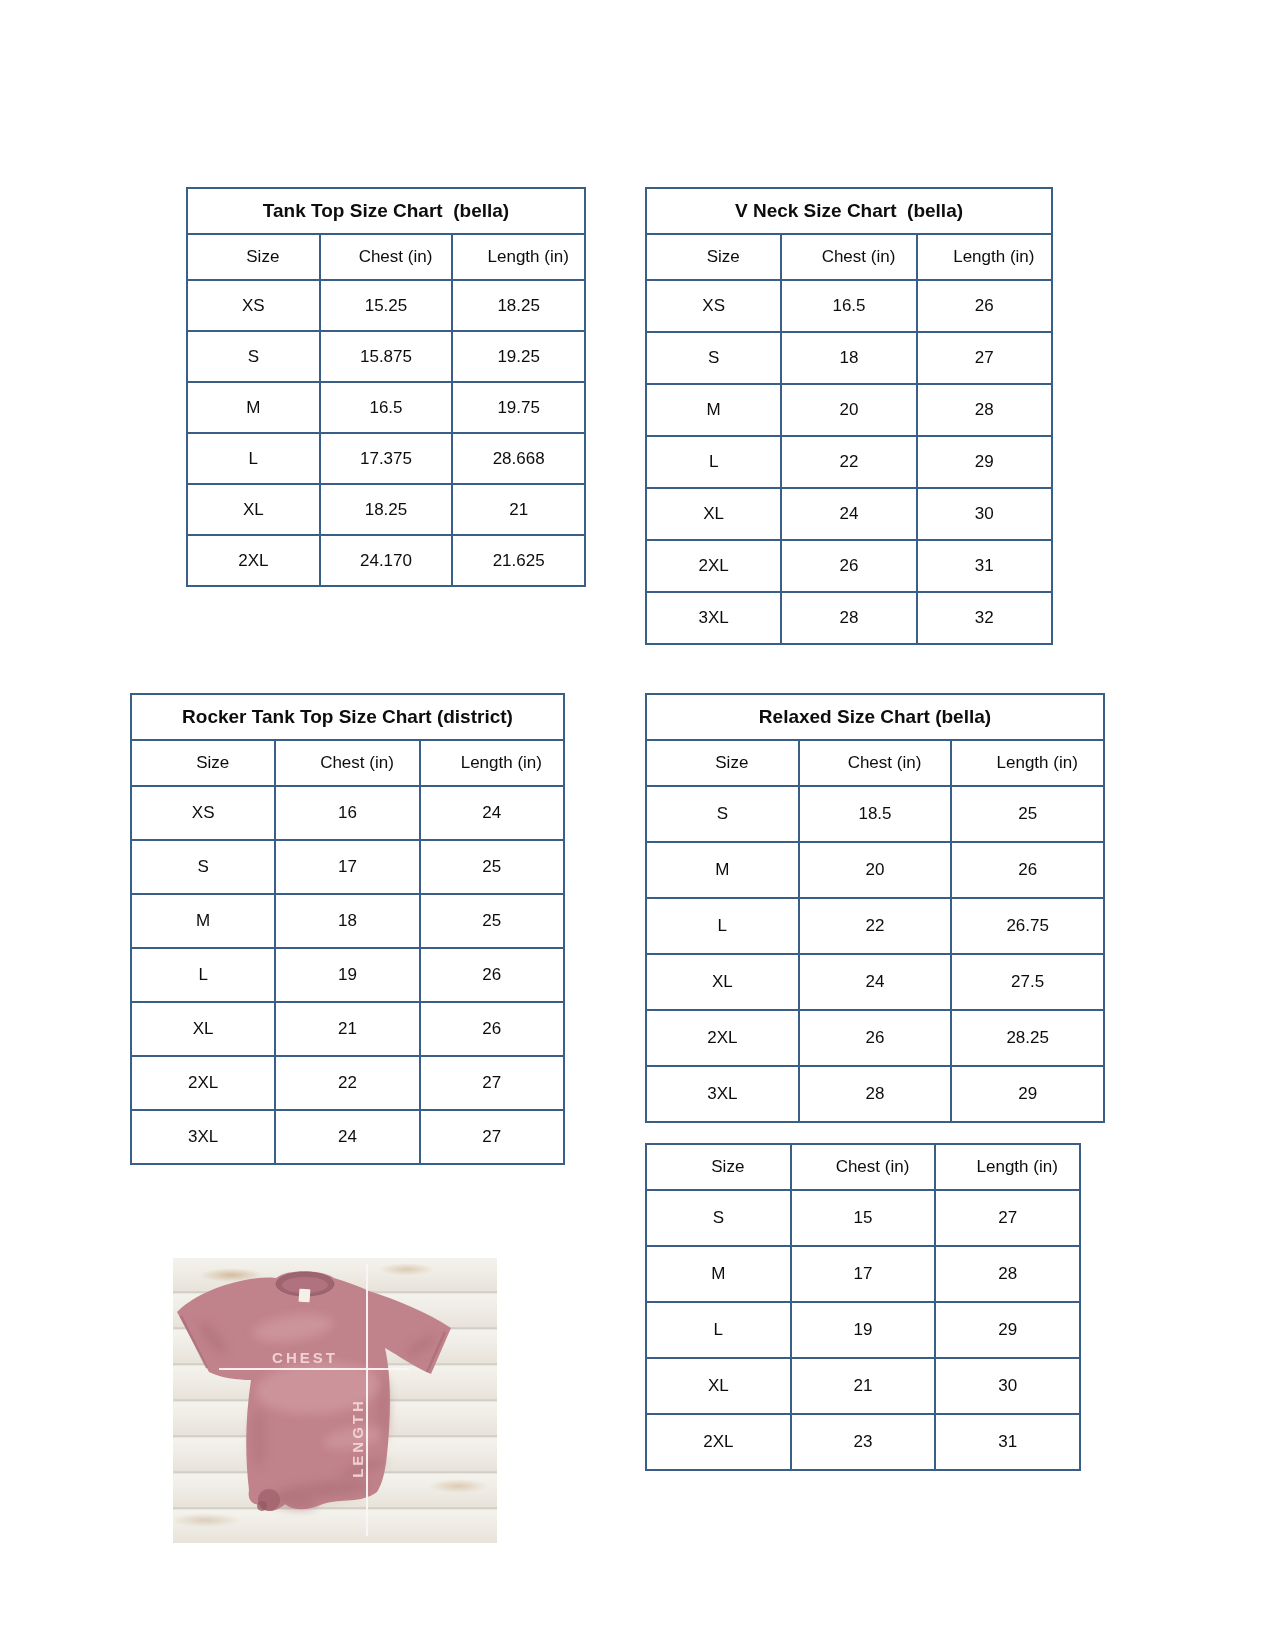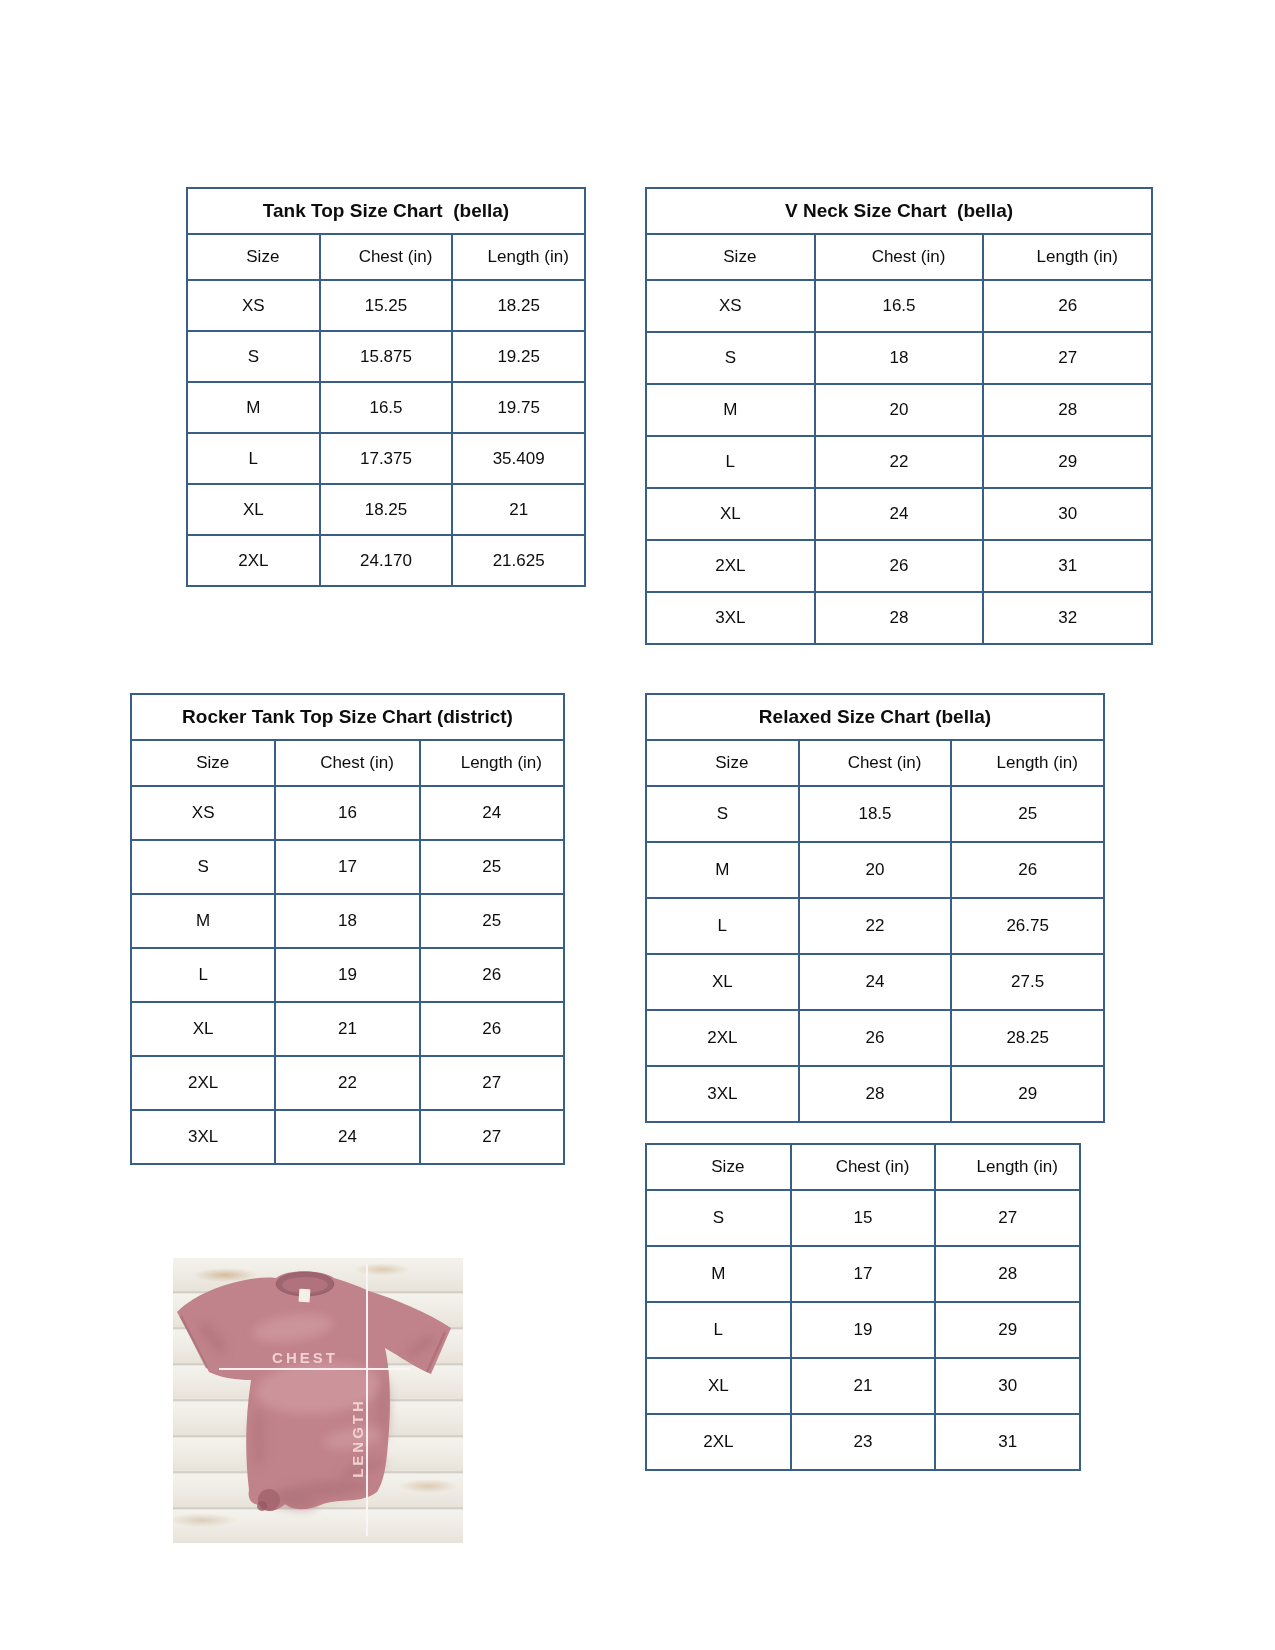--- a/index.html
+++ b/index.html
@@ -35,30 +35,30 @@
     white-space:pre-wrap;
   }
   tr.header-row td { height:44px;padding-left:19px; }
   .t1 tr.data-row td { height:49px; }
   .t2 tr.data-row td { height:50px; }
   .t3 tr.data-row td { height:52px; }
   .t4 tr.data-row td { height:54px; }
   .t5 tr.data-row td { height:54px; }
 
   #table-1 { left:138px; top:187px;  width:400px;margin-left:48px; }
-  #table-2 { left:645px; top:187px;  width:508px; }
+  #table-2 { left:645px; top:187px;  width:408px; }
   #table-3 { left:130px; top:693px;  width:435px;border-radius:31px; }
   #table-4 { left:645px; top:693px;  width:460px; }
   #table-5 { left:645px; top:1143px; width:436px; }
 
   
   .photo {
     position:absolute;
     left:173px; top:1258px;
-    width:290px; height:285px;
+    width:324px; height:285px;
     overflow:hidden;
     background-color:#f0ede7;
     background-image:
       radial-gradient(ellipse 46px 10px at 18% 6%,  rgba(190,150,100,.55) 0%, rgba(190,150,100,0) 70%),
       radial-gradient(ellipse 40px 9px  at 72% 4%,  rgba(196,160,112,.45) 0%, rgba(196,160,112,0) 70%),
       radial-gradient(ellipse 42px 10px at 88% 80%, rgba(190,150,100,.40) 0%, rgba(190,150,100,0) 70%),
       radial-gradient(ellipse 50px 10px at 10% 92%, rgba(180,145,100,.35) 0%, rgba(180,145,100,0) 70%),
       repeating-linear-gradient(180deg,
         #f4f2ed 0px, #efece5 16px, #e7e3da 33px,
         #c9c3b8 34px, #f4f2ed 36px),
@@ -111,21 +111,21 @@
             <td>19.25</td>
           </tr>
           <tr class="data-row">
             <td>M</td>
             <td>16.5</td>
             <td>19.75</td>
           </tr>
           <tr class="data-row">
             <td>L</td>
             <td>17.375</td>
-            <td>35.409</td>
+            <td>28.668</td>
           </tr>
           <tr class="data-row">
             <td>XL</td>
             <td>18.25</td>
             <td>21</td>
           </tr>
           <tr class="data-row">
             <td>2XL</td>
             <td>24.170</td>
             <td>21.625</td>

